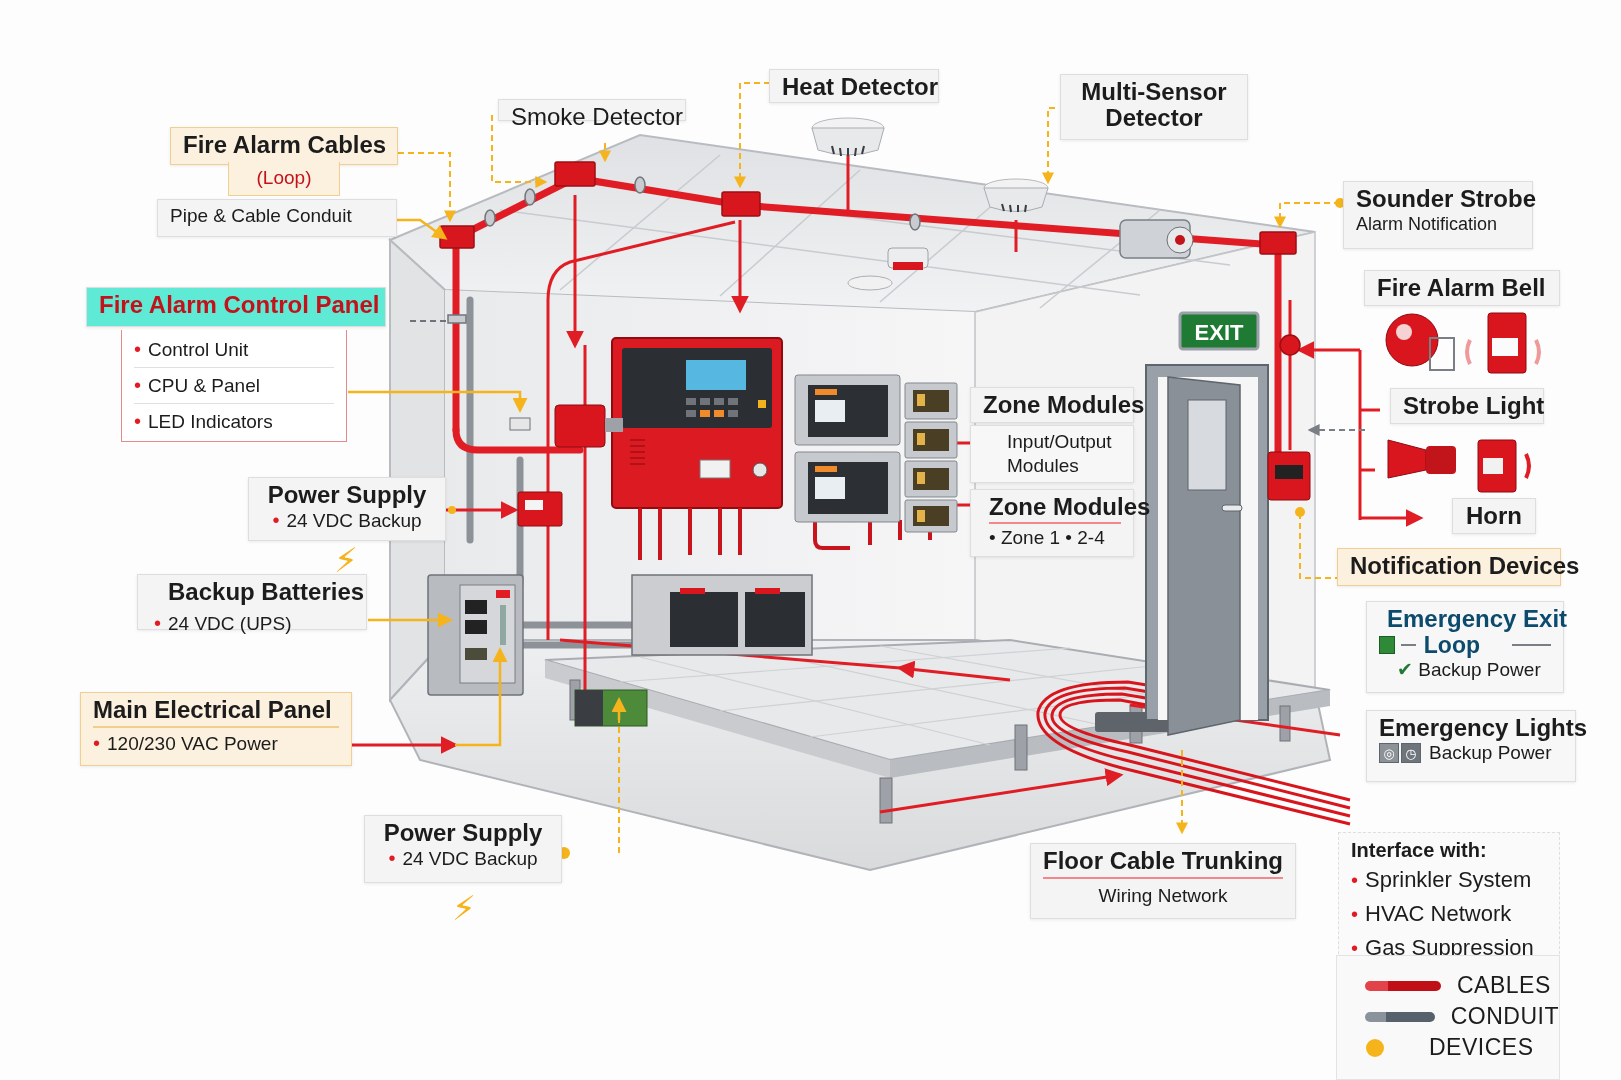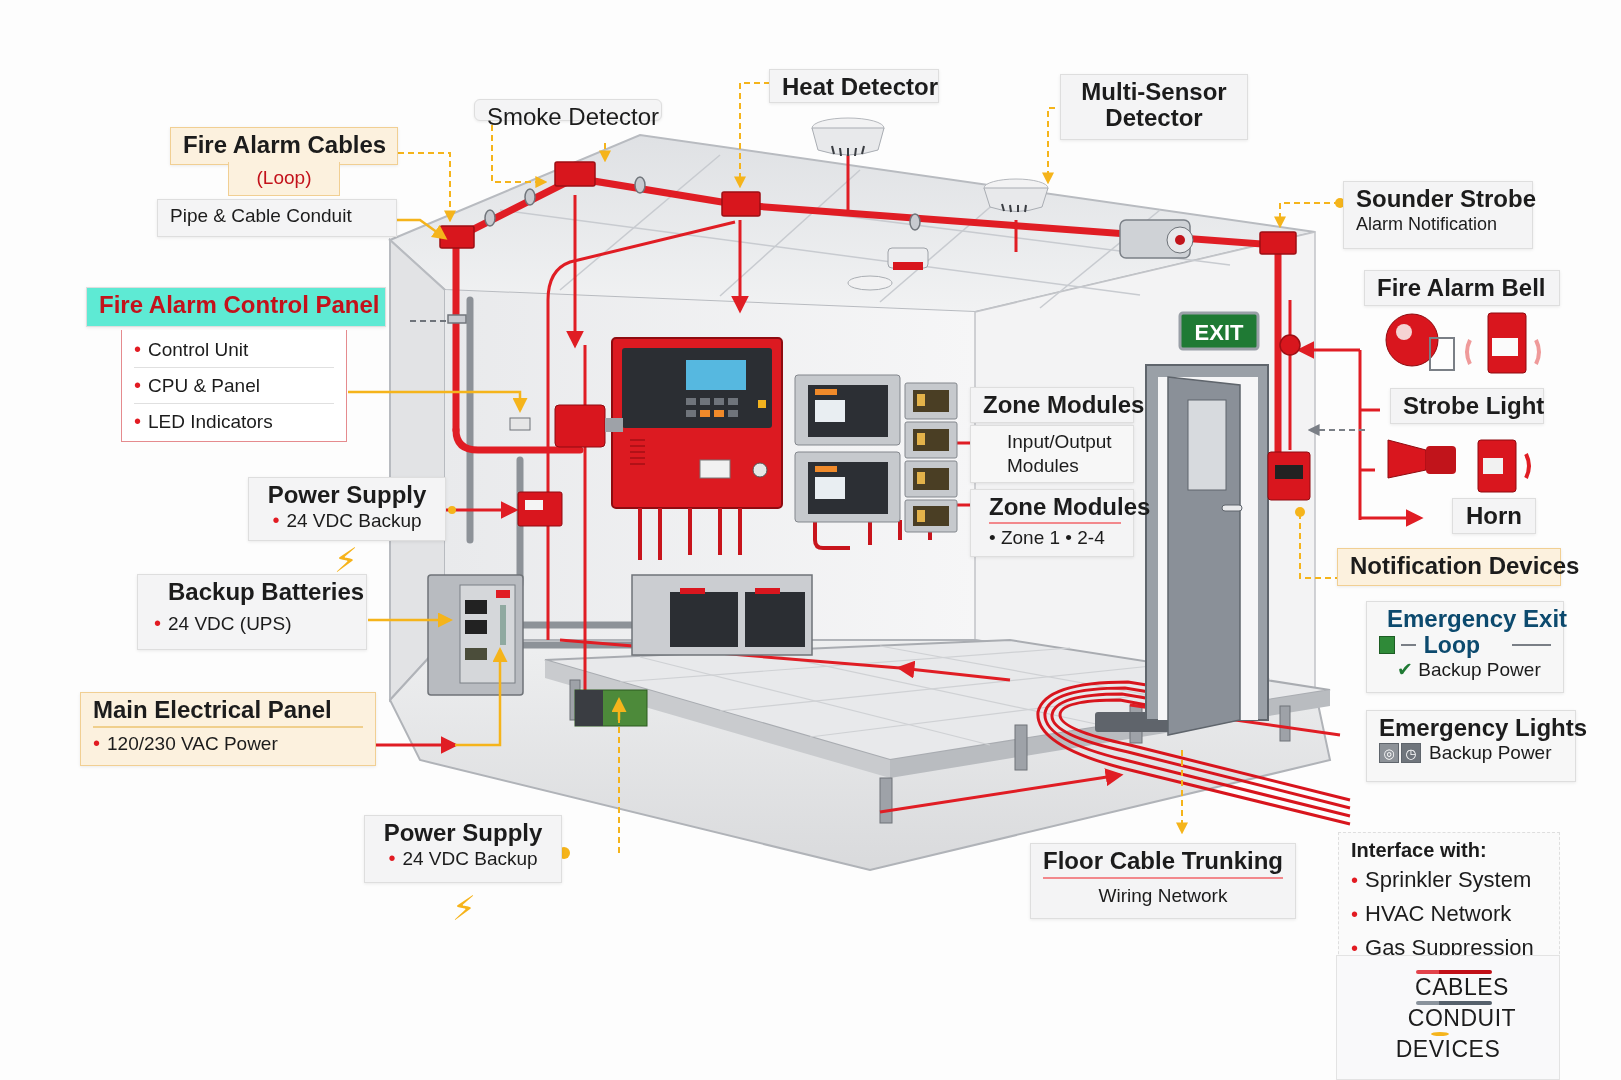--- a/index.html
+++ b/index.html
@@ -9,21 +9,21 @@
   .lbl { position: absolute; background: #f4f4f5; border: 1px solid #dedede; box-shadow: 0 1px 3px rgba(0,0,0,.08); padding: 4px 12px; }
   .lbl.warm { background: #fcf1de; border-color: #f1cf93; }
   .title { font-weight: bold; font-size: 24px; line-height: 26px; white-space: nowrap; }
   .sub { font-size: 19px; line-height: 24px; white-space: nowrap; }
   .red { color: #c3121b; }
   .green { color: #0c4a6e; }
   .dot::before { content: "•"; color: #e21b22; margin-right: 7px; font-size: 20px; }
   .sep { border-top: 1px solid #e0e0e0; }
   .redline { border-top: 2px solid #f2888c; }
   .goldline { border-top: 2px solid #f0cf8c; }
-  .legend-row { display: flex; align-items: center; height: 31px; flex-direction: column; }
+  .legend-row { display: flex; align-items: center; height: 31px; }
   .legend-sw { width: 76px; height: 10px; border-radius: 5px; margin-right: 16px; }
   .legend-dot { width: 18px; height: 18px; border-radius: 50%; background: #f5b41b; margin: 0 45px 0 29px; }
   .legend-txt { font-size: 23px; letter-spacing: .5px; }
   .bolt { position: absolute; font-size: 34px; color: #f6b31a; }
 </style>
 </head>
 <body>
 
 <svg id="scene" viewBox="0 0 1621 1080" xmlns="http://www.w3.org/2000/svg">
   <defs>
@@ -348,21 +348,21 @@
 <div class="lbl warm" style="left:170px;top:127px;width:228px;height:38px;text-align:right;">
   <div class="title">Fire Alarm Cables</div>
 </div>
 <div class="lbl warm" style="left:228px;top:162px;width:112px;height:34px;text-align:center;border-top:none;box-shadow:none;">
   <div class="sub red">(Loop)</div>
 </div>
 <div class="lbl" style="left:157px;top:199px;width:240px;height:38px;">
   <div class="sub">Pipe &amp; Cable Conduit</div>
 </div>
 
-<div class="lbl" style="left:474px;top:99px;width:188px;height:22px;border-radius:6px;">
+<div class="lbl" style="left:498px;top:99px;width:188px;height:22px;">
   <div class="title" style="font-weight:normal;">Smoke Detector</div>
 </div>
 <div class="lbl" style="left:769px;top:69px;width:170px;height:34px;">
   <div class="title">Heat Detector</div>
 </div>
 <div class="lbl" style="left:1060px;top:74px;width:188px;height:66px;text-align:center;">
   <div class="title">Multi-Sensor</div>
   <div class="title">Detector</div>
 </div>
 
@@ -438,26 +438,26 @@
   <div class="sep"></div>
   <div class="sub dot" style="line-height:34px;">LED Indicators</div>
 </div>
 
 <div class="lbl" style="left:248px;top:477px;width:198px;height:64px;text-align:center;">
   <div class="title">Power Supply</div>
   <div class="sub dot">24 VDC Backup</div>
 </div>
 <div class="bolt" style="left:334px;top:540px;">⚡</div>
 
-<div class="lbl" style="left:137px;top:574px;width:230px;height:76px;">
+<div class="lbl" style="left:137px;top:574px;width:230px;height:56px;">
   <div class="title" style="margin-left:18px;">Backup Batteries</div>
   <div class="sub dot" style="margin-top:6px;margin-left:4px;">24 VDC (UPS)</div>
 </div>
 
-<div class="lbl warm" style="left:80px;top:692px;width:296px;height:74px;">
+<div class="lbl warm" style="left:80px;top:692px;width:272px;height:74px;">
   <div class="title">Main Electrical Panel</div>
   <div class="goldline" style="margin:3px 0 3px;"></div>
   <div class="sub dot">120/230 VAC Power</div>
 </div>
 
 <div class="lbl" style="left:364px;top:815px;width:198px;height:68px;text-align:center;">
   <div class="title">Power Supply</div>
   <div class="sub dot">24 VDC Backup</div>
 </div>
 <div class="bolt" style="left:452px;top:888px;">⚡</div>

